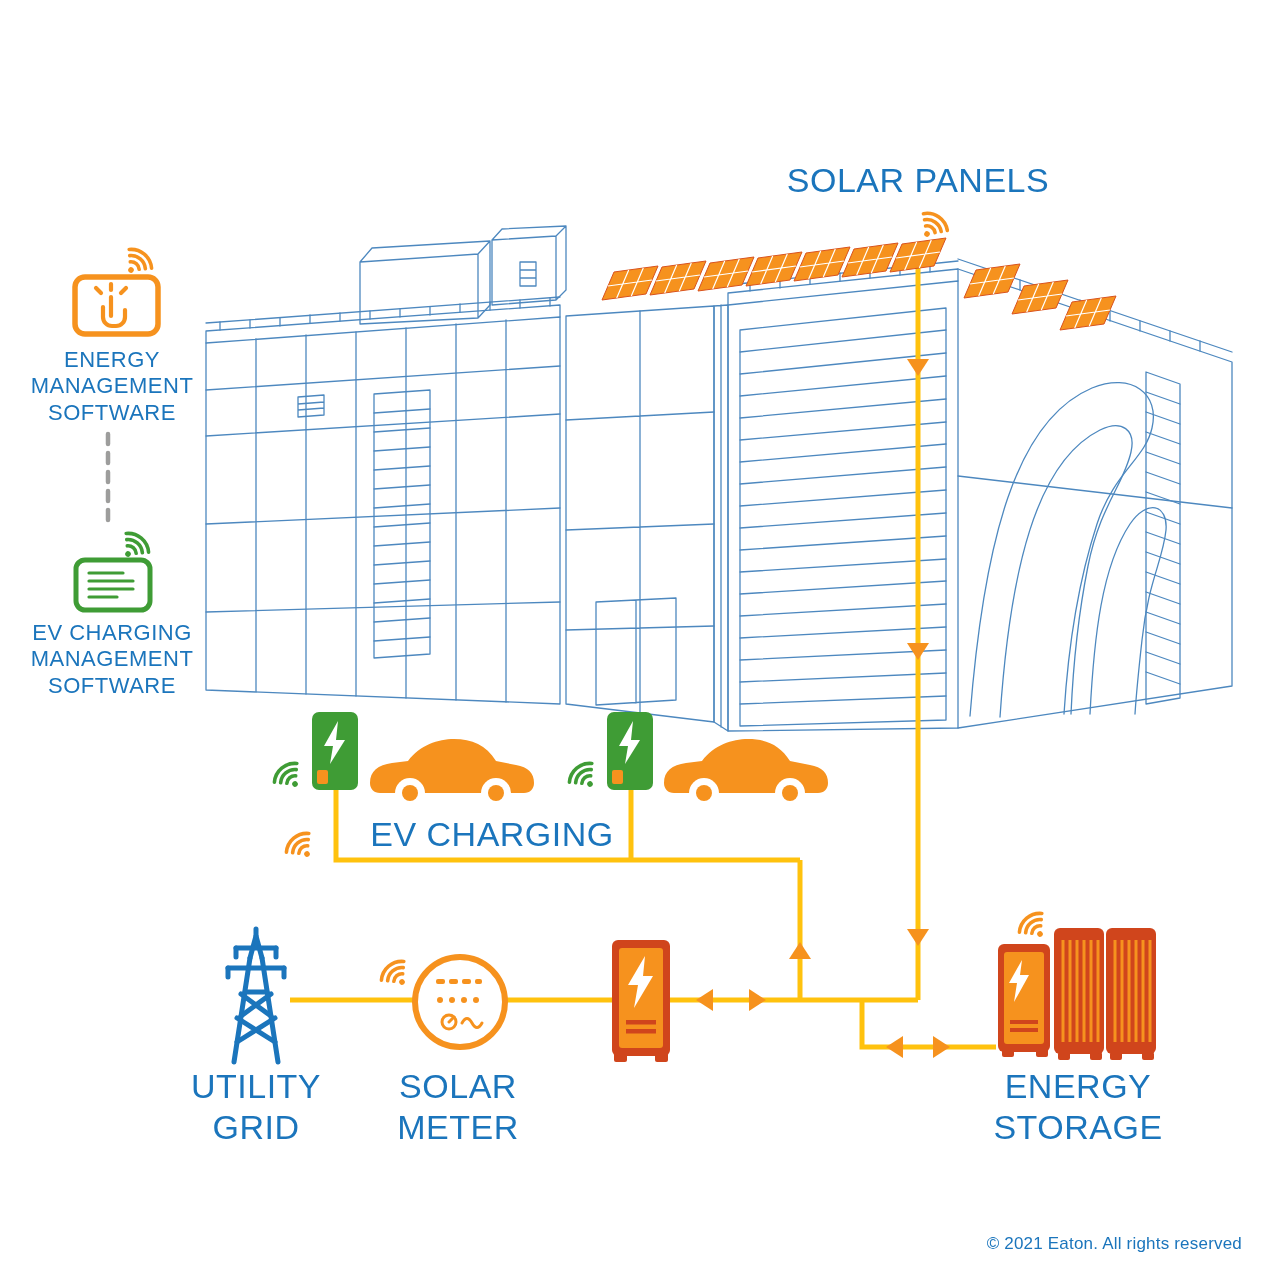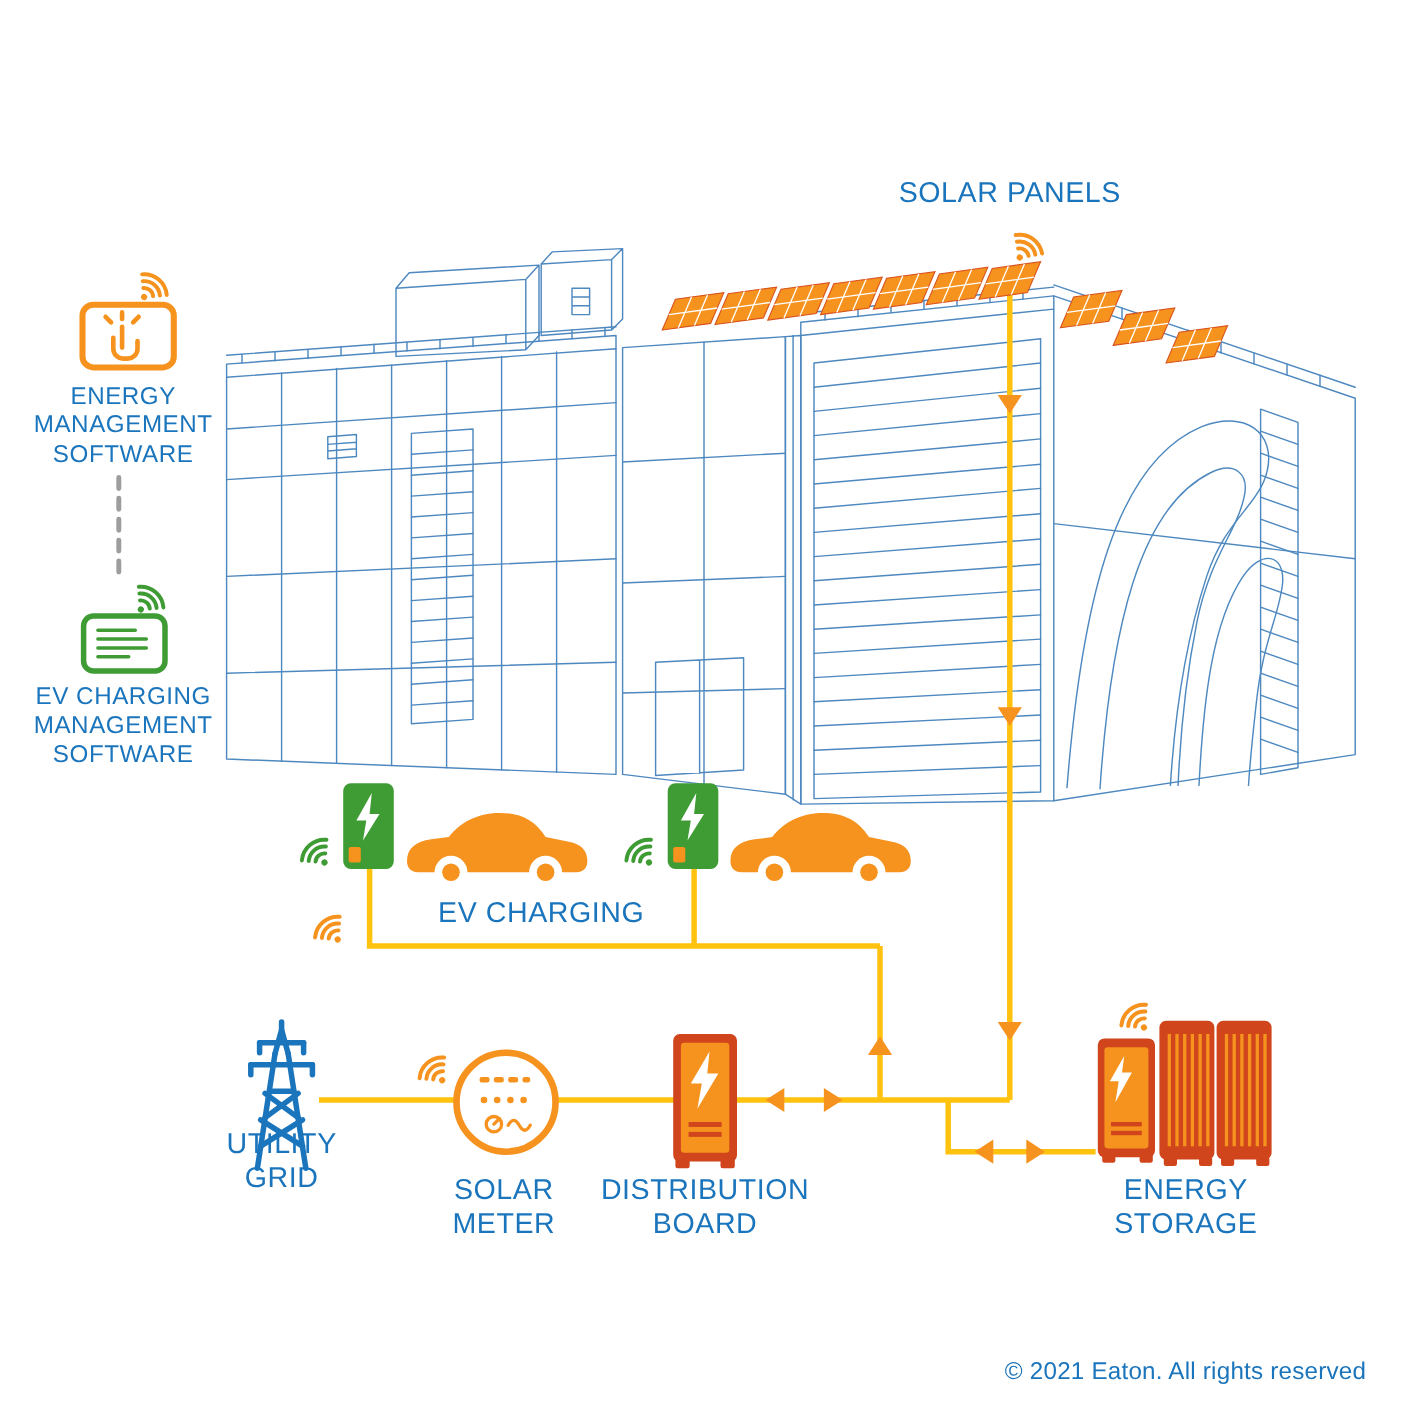--- a/index.html
+++ b/index.html
@@ -7,24 +7,24 @@
     --c-yellow:#ffc20e; --c-green:#3f9c35; --c-red:#d0451c; --c-gray:#9d9d9c;
   }
   *{box-sizing:border-box}
   body{margin:0;background:#fff}
   .canvas{position:relative;width:1280px;height:1280px;background:#fff;overflow:hidden;
           font-family:"Liberation Sans",sans-serif}
   .art{position:absolute;left:0;top:0}
   .bld{stroke:var(--c-lineblue);stroke-width:1.3;fill:none;stroke-linecap:round;stroke-linejoin:round}
   .fo{fill:var(--c-orange)} .fr{fill:var(--c-red)}
   .co{color:var(--c-orange)} .cg{color:var(--c-green)}
-  .lbl{position:absolute;color:var(--c-blue);font-size:26px;line-height:1.2;letter-spacing:.5px;
+  .lbl{position:absolute;color:var(--c-blue);font-size:34px;line-height:1.2;letter-spacing:.5px;
        text-align:center;white-space:pre-line;transform:translateX(-50%)}
   .lbl.small{font-size:22px}
-  .copyright{position:absolute;color:var(--c-blue);font-size:22px;letter-spacing:.2px}
+  .copyright{position:absolute;color:var(--c-blue);font-size:17px;letter-spacing:.2px}
 </style>
 </head>
 <body>
 
 <div class="canvas">
 
   <svg class="art" width="1280" height="1280" viewBox="0 0 1280 1280">
     <defs>
       <g id="spanel">
         <polygon points="0,0 44,-6 56,-34 12,-28" style="fill:var(--c-orange);stroke:#d9531e;stroke-width:1"></polygon>
@@ -222,22 +222,20 @@
   </svg>
 
   <div class="lbl" style="left:918px;top:160px">SOLAR PANELS</div>
   <div class="lbl small" style="left:112px;top:347px">ENERGY
 MANAGEMENT
 SOFTWARE</div>
   <div class="lbl small" style="left:112px;top:620px">EV CHARGING
 MANAGEMENT
 SOFTWARE</div>
   <div class="lbl" style="left:492px;top:814px">EV CHARGING</div>
-  <div class="lbl" style="left:256px;top:1024px">UTILITY
+  <div class="lbl" style="left:256px;top:1066px">UTILITY
 GRID</div>
   <div class="lbl" style="left:458px;top:1066px">SOLAR
 METER</div>
-  <div class="lbl" style="left:641px;top:1066px">DISTRIBUTION
-BOARD</div>
   <div class="lbl" style="left:1078px;top:1066px">ENERGY
 STORAGE</div>
   <div class="copyright" style="right:38px;top:1234px">© 2021 Eaton. All rights reserved</div>
 </div>
 
 </body></html>

